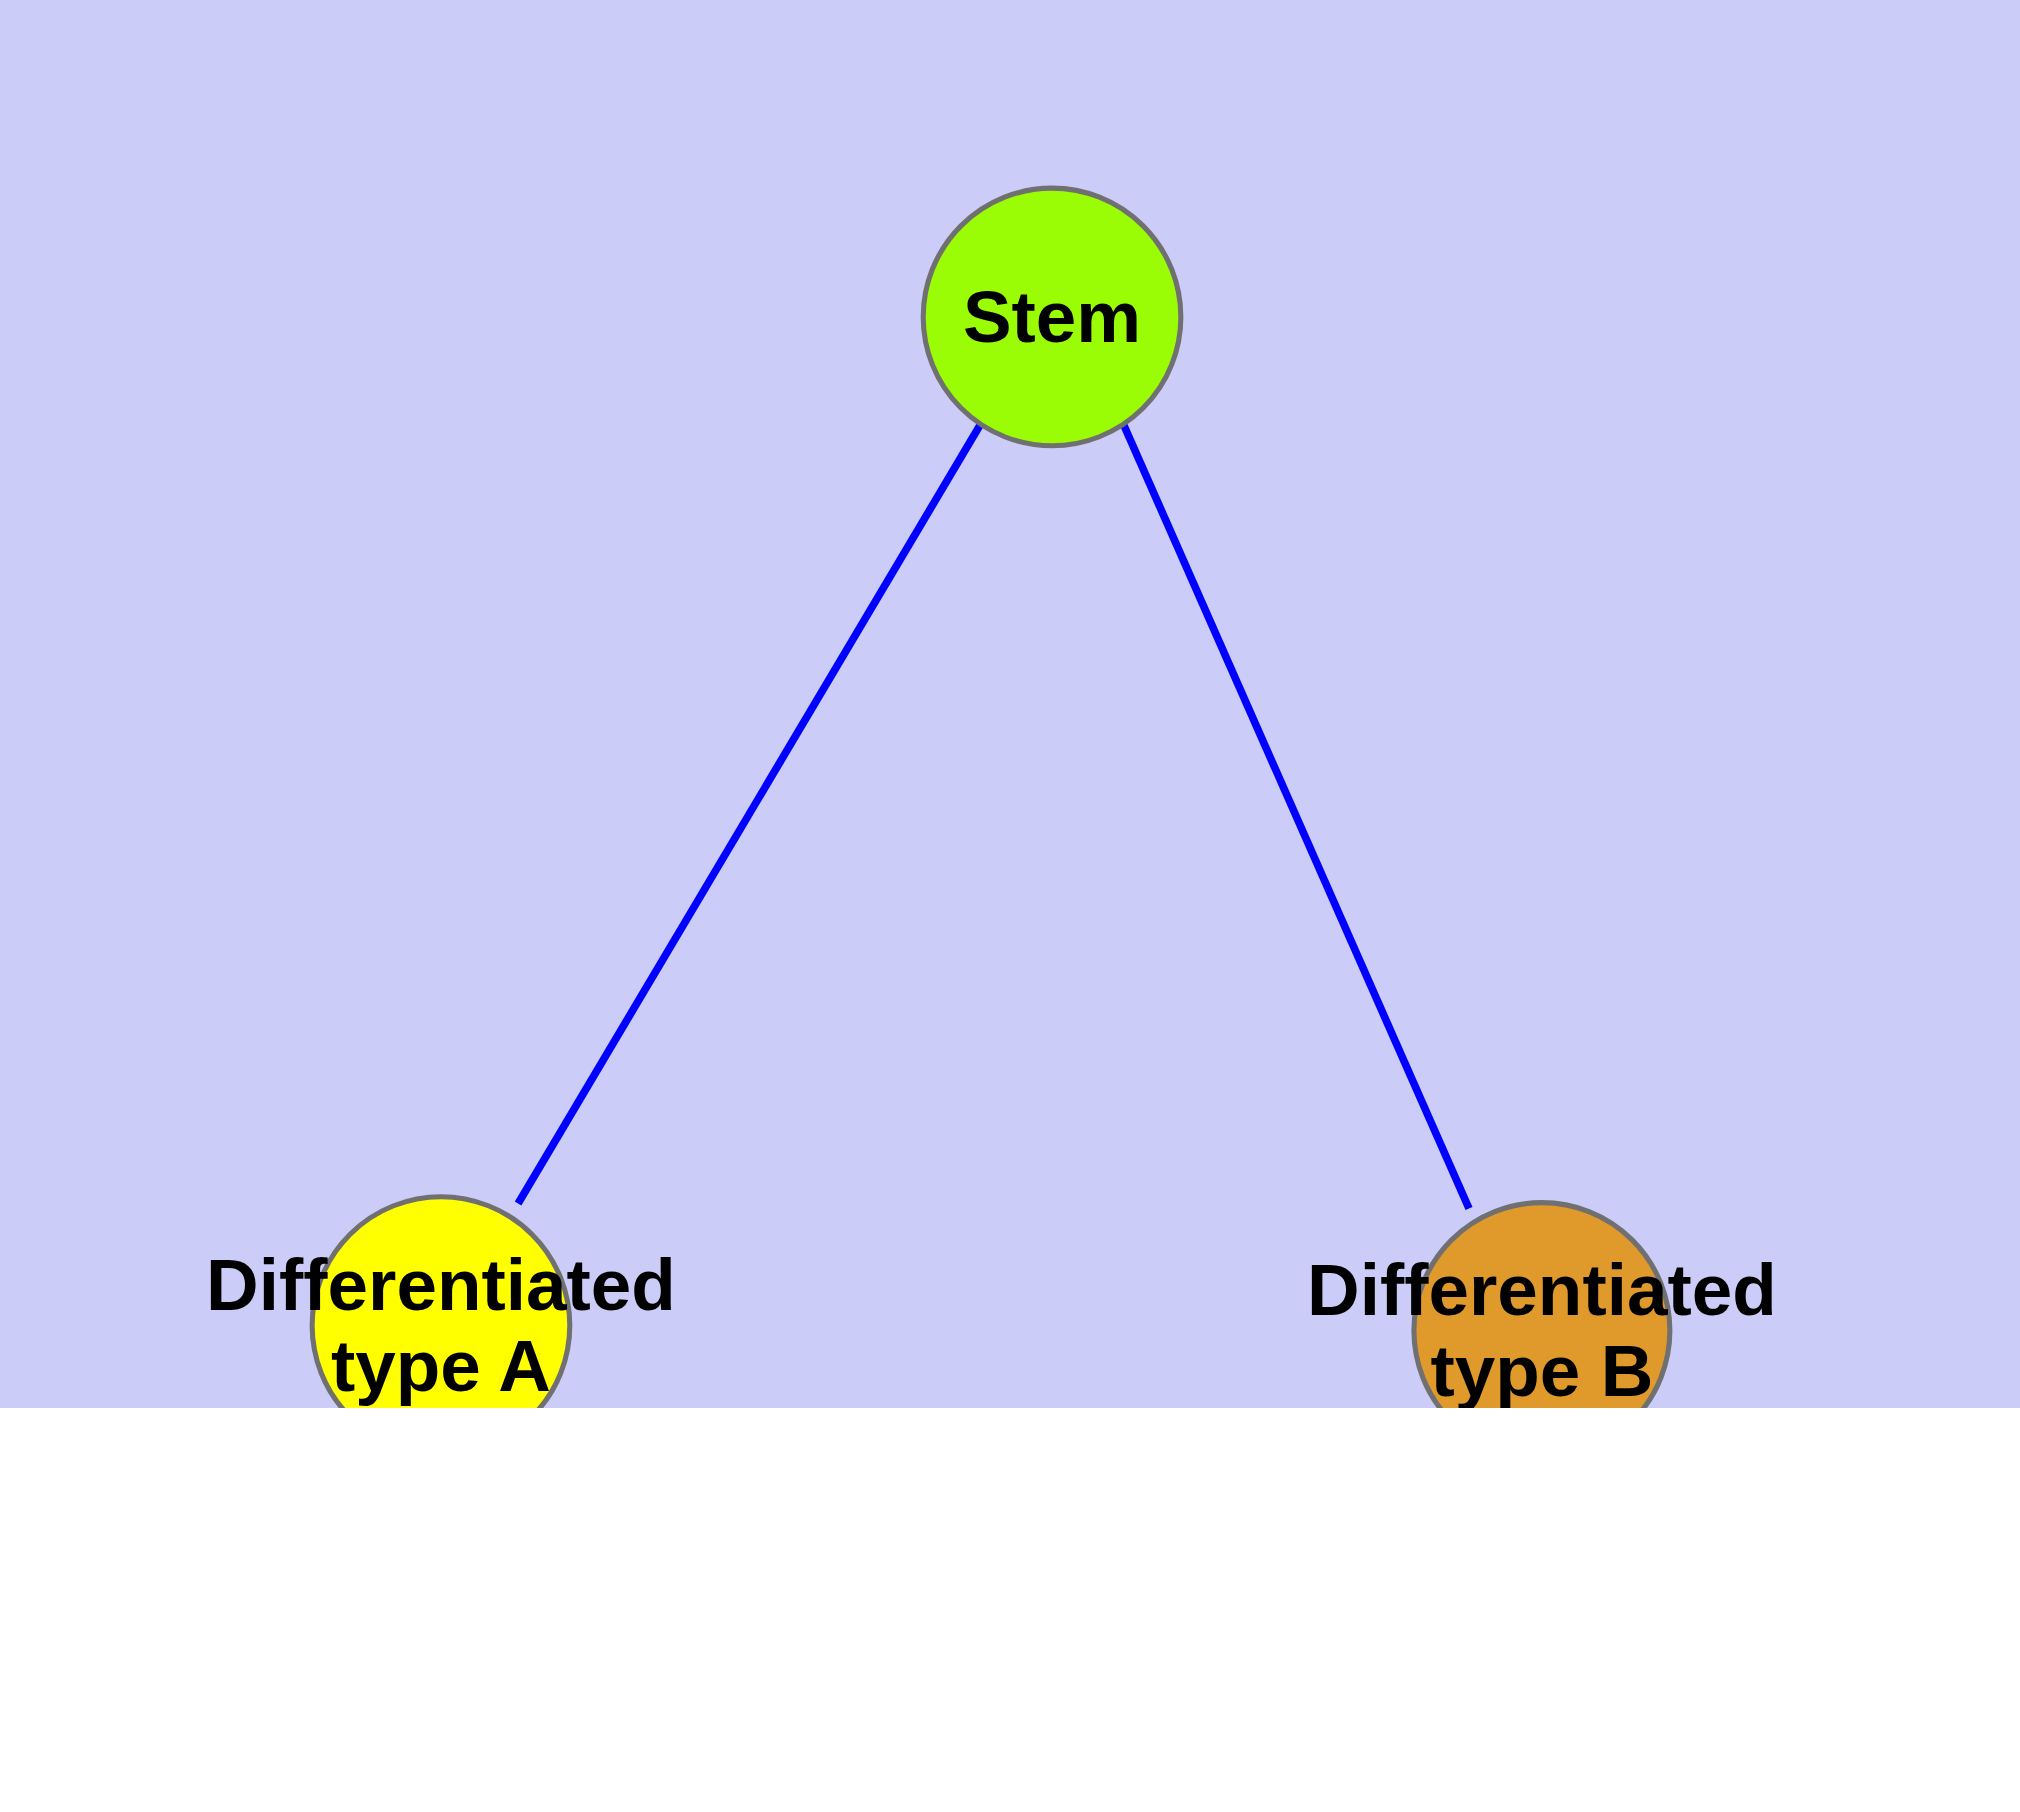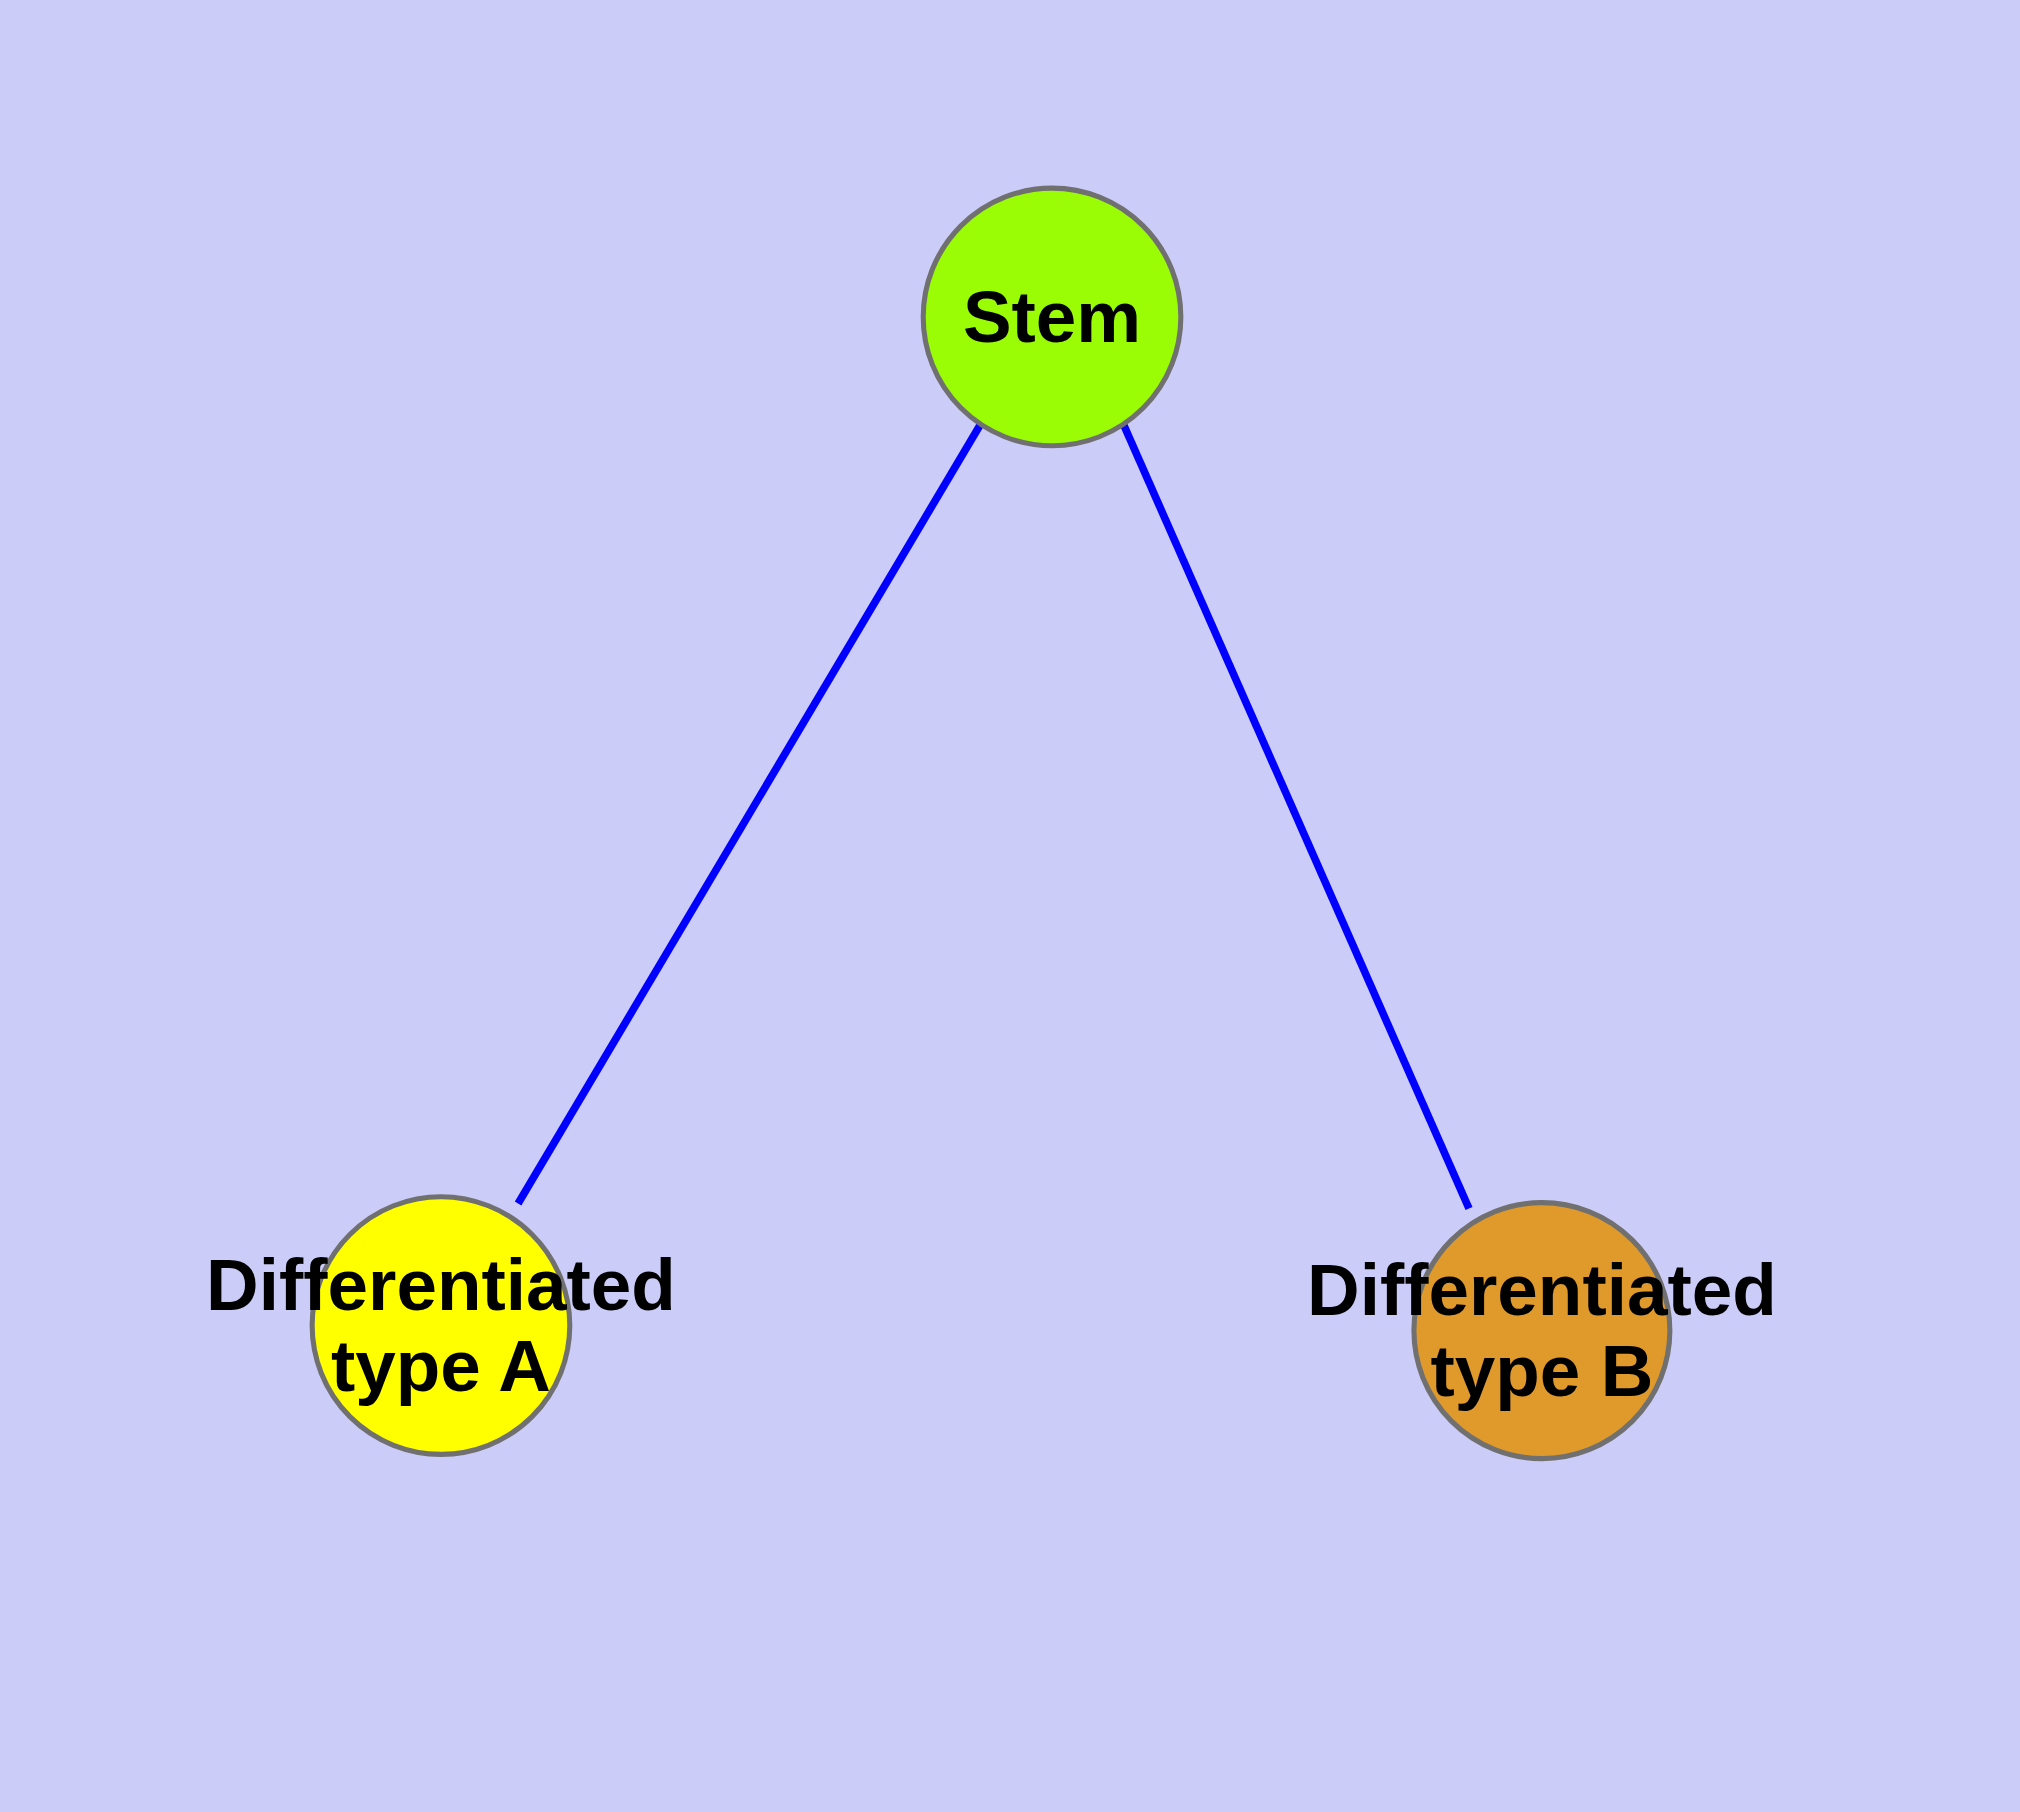--- a/index.html
+++ b/index.html
@@ -32,21 +32,21 @@
     text-anchor: middle;
     font-family: "Liberation Sans", "DejaVu Sans", sans-serif;
   }
   .edge-line {
     stroke-linecap: butt;
   }
 </style>
 </head>
 <body>
 
-<div id="stage" style="width: 2021px; height: 1812px;">
+<div id="stage" style="width: 2021px; height: 1408px;">
   <div id="canvas-bg" style="width: 2021px; height: 1812px; background: rgb(204, 204, 249);"></div>
 
   <svg id="graph-svg" viewBox="0 0 2384 2138" xmlns="http://www.w3.org/2000/svg" style="width: 2021px; height: 1812px;">
 
     <g id="edges-layer">
         <line x1="1157" y1="500" x2="611" y2="1420" stroke="#0000ff" stroke-width="9" class="edge-line"></line>
         <line x1="1325" y1="500" x2="1733" y2="1426" stroke="#0000ff" stroke-width="9" class="edge-line"></line>
       </g>
     <g id="nodes-layer">
         <circle cx="1241" cy="374" r="152" fill="#9afc05" stroke="#707070" stroke-width="6"></circle>

